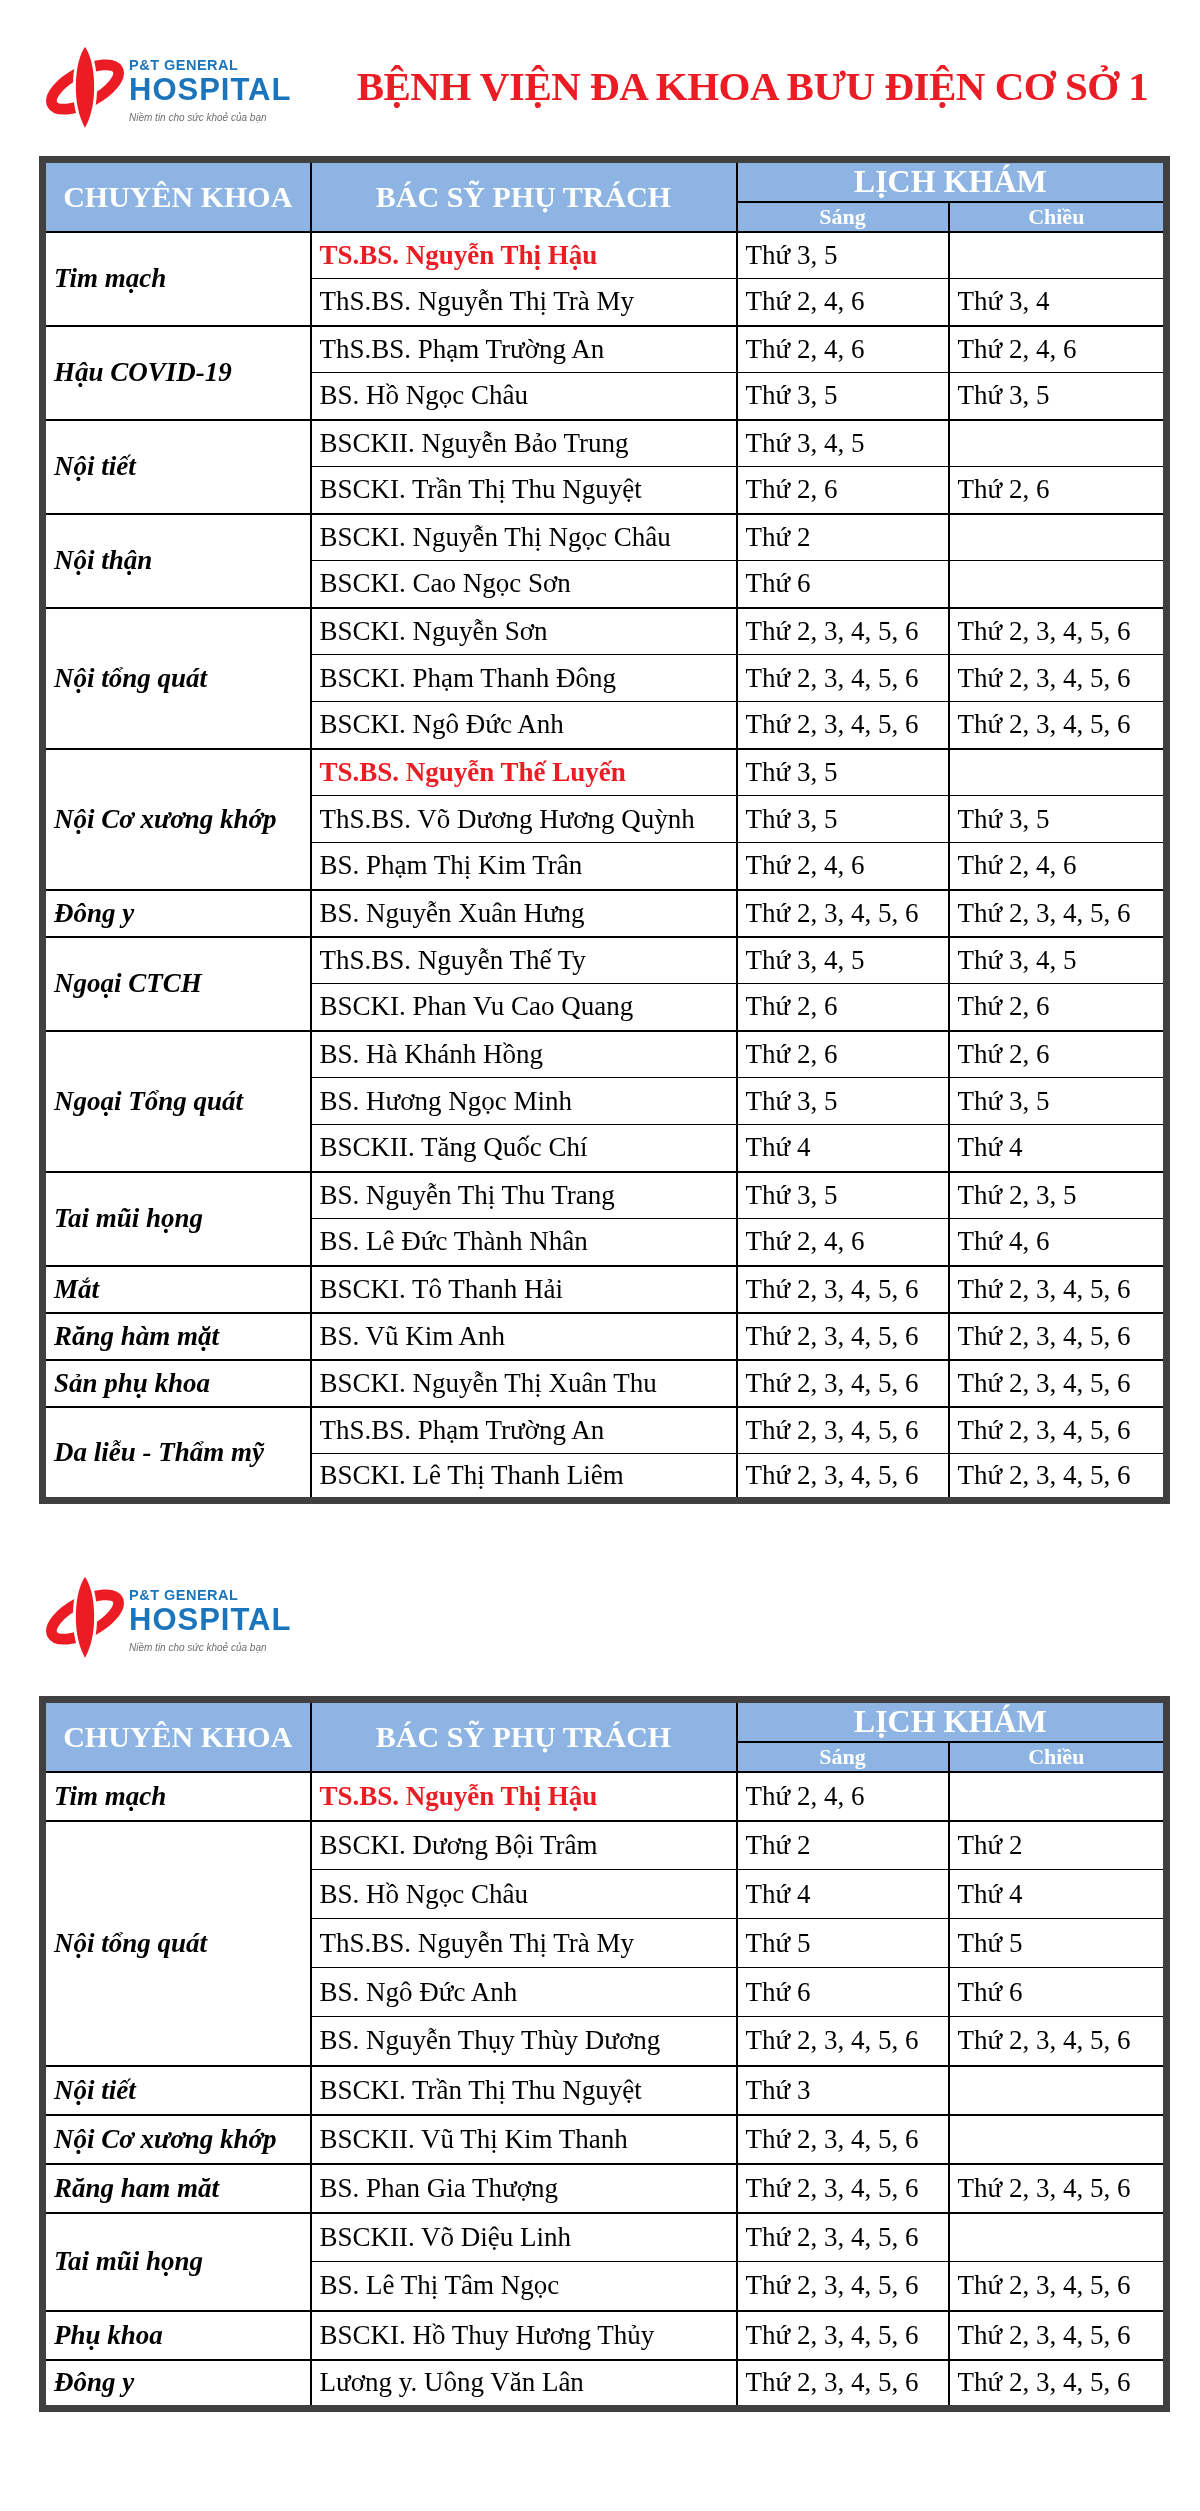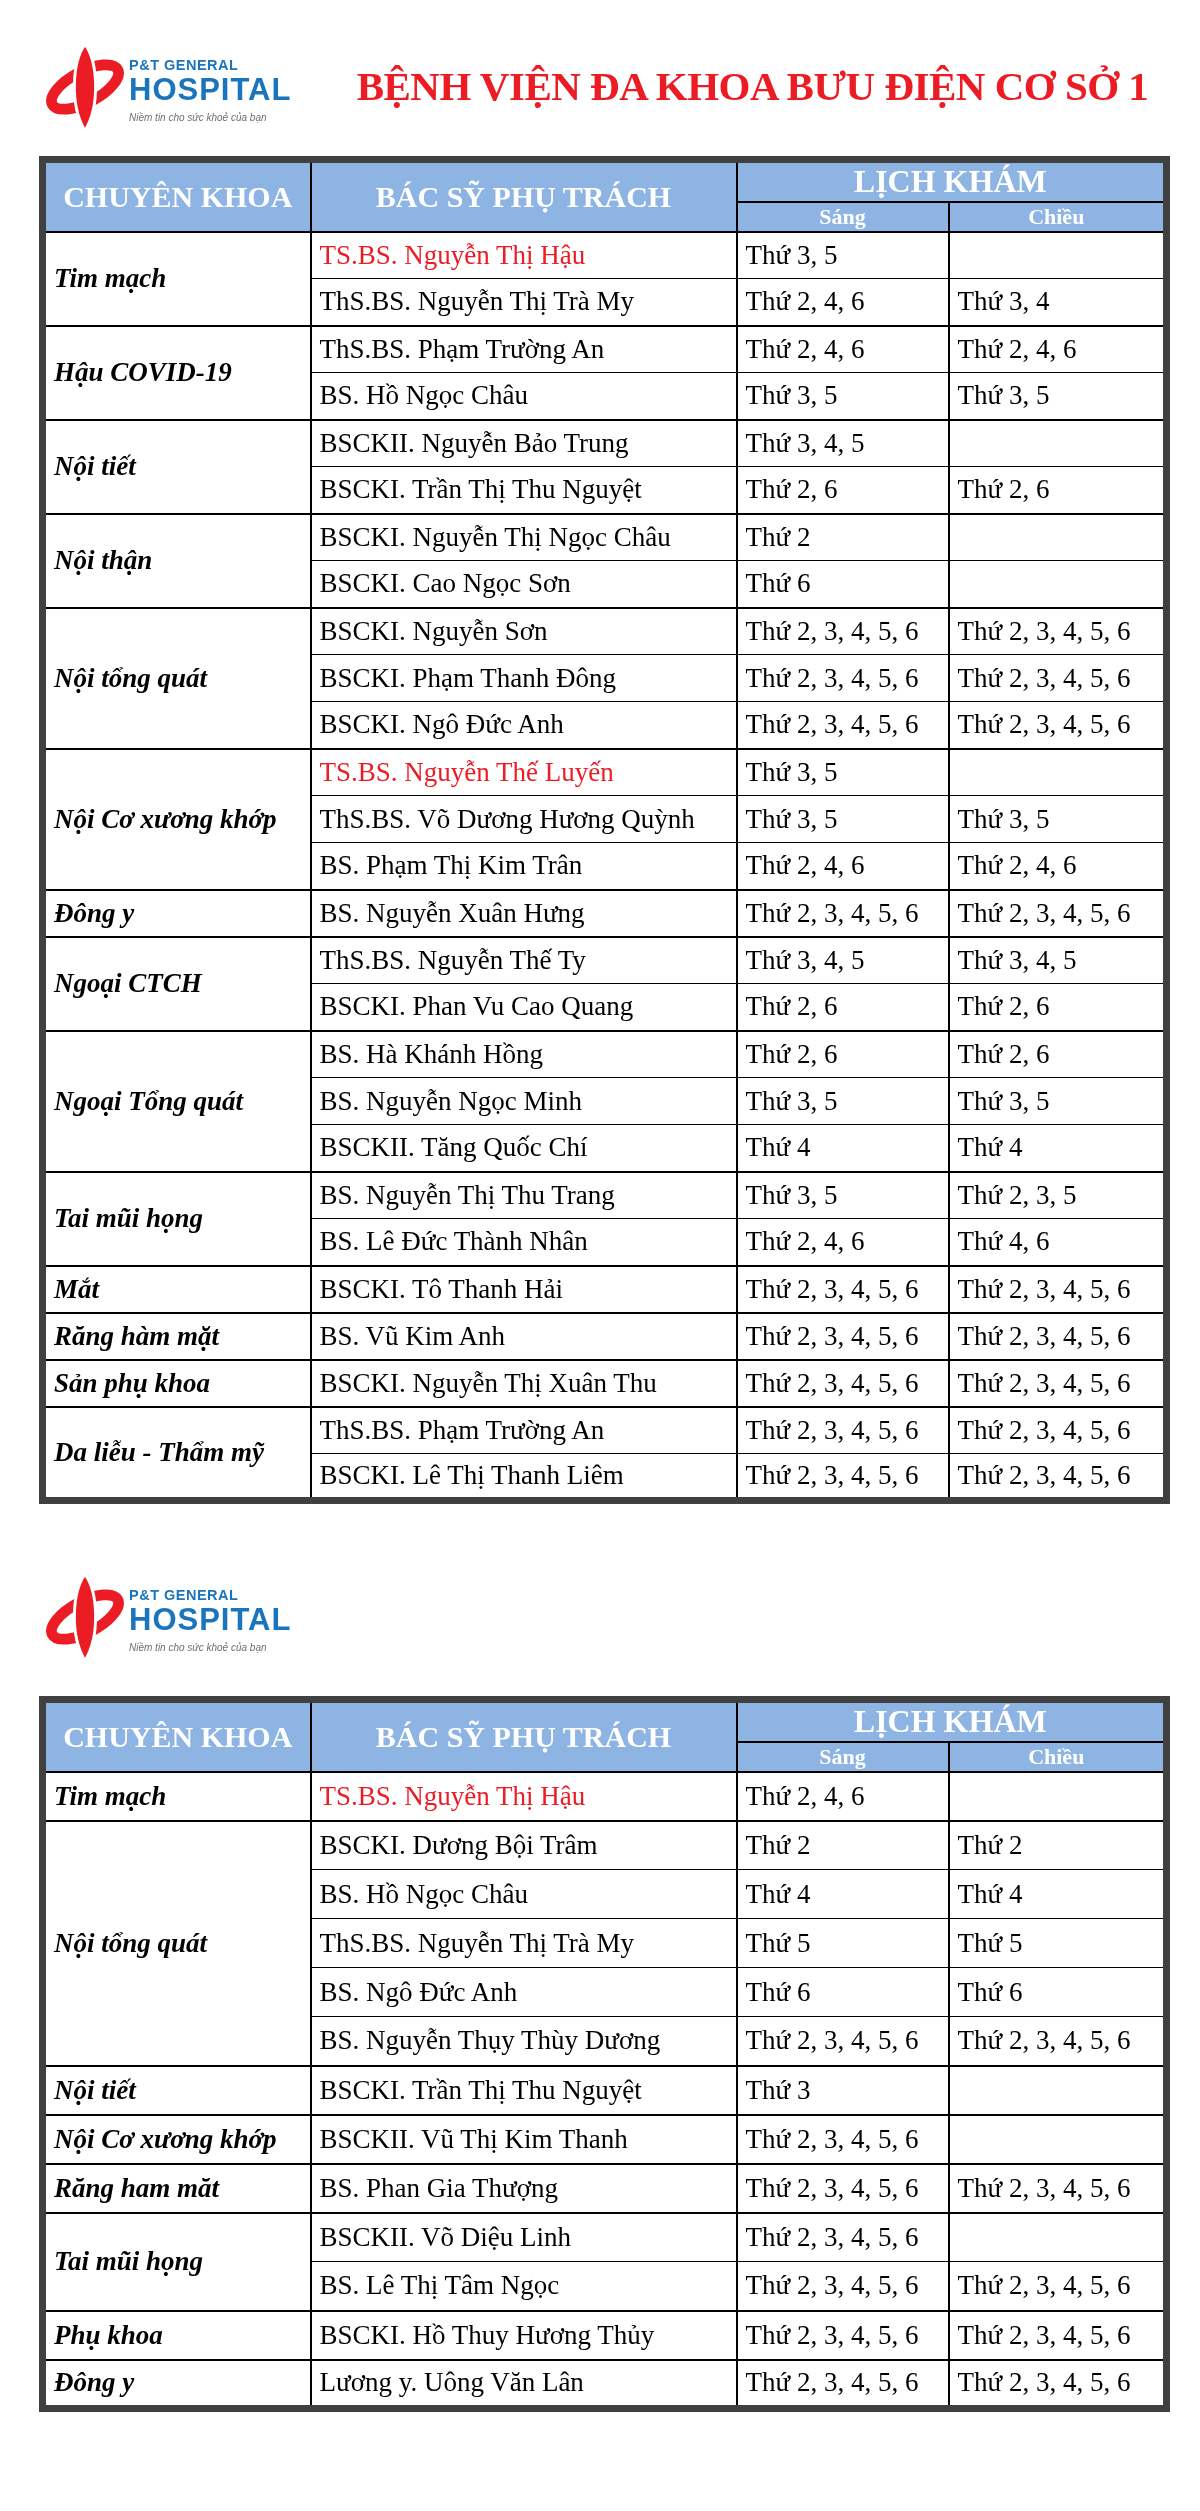--- a/index.html
+++ b/index.html
@@ -84,21 +84,21 @@
     border-left-width: 2px;
     border-right-width: 2px;
     font-size: 27px;
     padding: 0 4px 0 8px;
     vertical-align: middle;
     overflow: hidden;
   }
   .sched-table tbody tr.group-start > td { border-top: 2px solid #000; }
   td.specialty { font-weight: bold; font-style: italic; padding-left: 8px; }
   td.doctor    { padding-left: 12px; }
-  td.red-doc   { color: #EC1C24; font-weight: normal; margin-left: 24px; }
+  td.red-doc   { color: #EC1C24; font-weight: bold; margin-left: 24px; }
   .t1 tbody tr { height: 47px; }
   .t2 tbody tr { height: 49px; }
 
   .section-2 .header-row { margin-top: 64px; }
   .section-2 table.sched-table { margin-top: 28px; }
 </style>
 </head>
 <body>
 
 <div class="page">
@@ -230,21 +230,21 @@
             <td class="morning">Thứ 2, 6</td>
             <td class="afternoon">Thứ 2, 6</td>
           </tr>
           <tr class="group-start">
             <td class="specialty" rowspan="3">Ngoại Tổng quát</td>
             <td class="doctor">BS. Hà Khánh Hồng</td>
             <td class="morning">Thứ 2, 6</td>
             <td class="afternoon">Thứ 2, 6</td>
           </tr>
           <tr>
-            <td class="doctor">BS. Nguyễn Ngọc Minh</td>
+            <td class="doctor">BS. Hương Ngọc Minh</td>
             <td class="morning">Thứ 3, 5</td>
             <td class="afternoon">Thứ 3, 5</td>
           </tr>
           <tr>
             <td class="doctor">BSCKII. Tăng Quốc Chí</td>
             <td class="morning">Thứ 4</td>
             <td class="afternoon">Thứ 4</td>
           </tr>
           <tr class="group-start">
             <td class="specialty" rowspan="2">Tai mũi họng</td>

